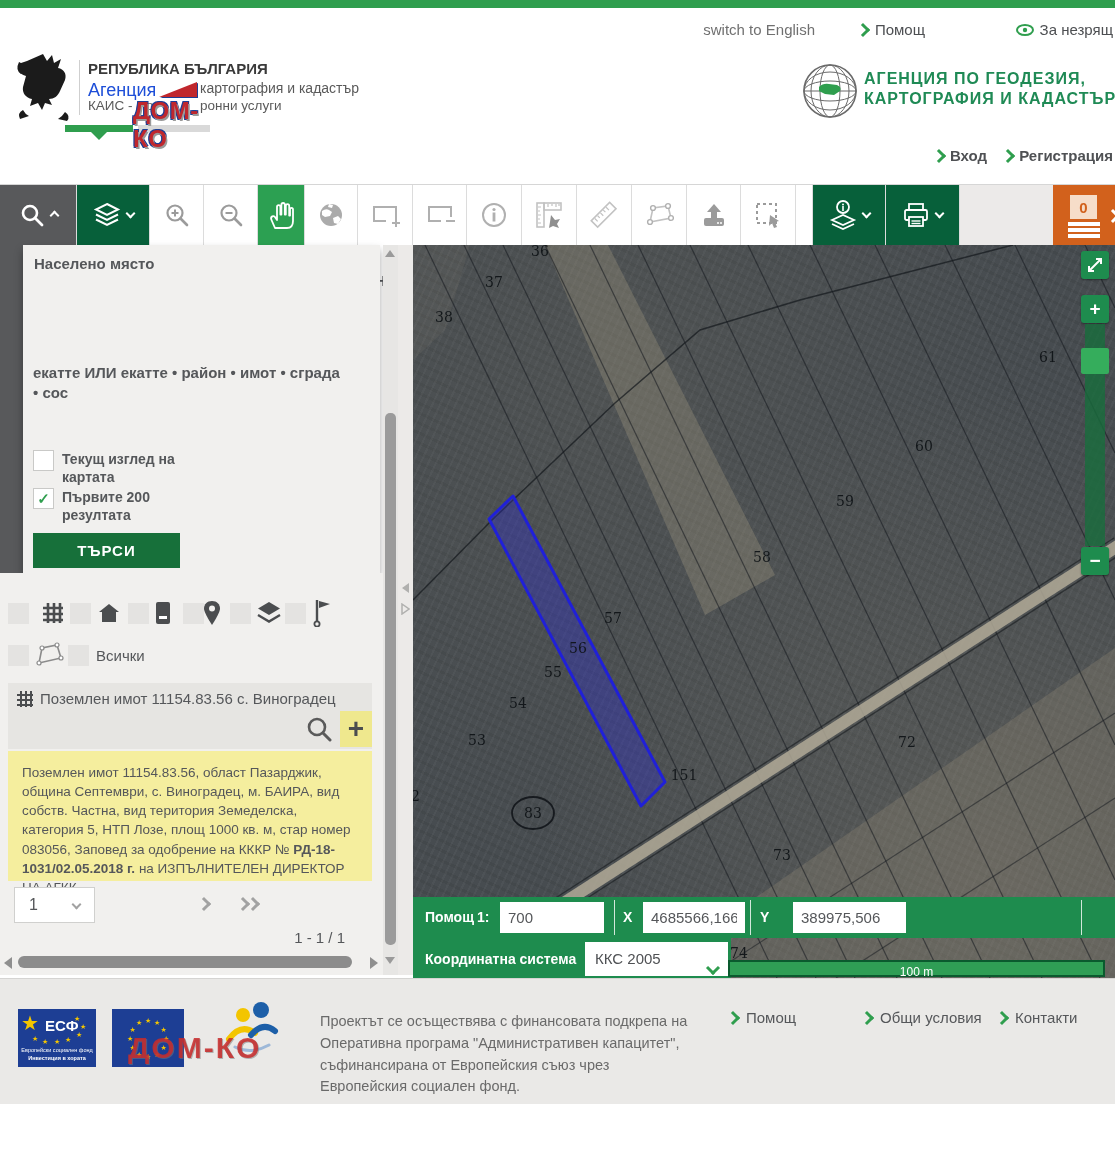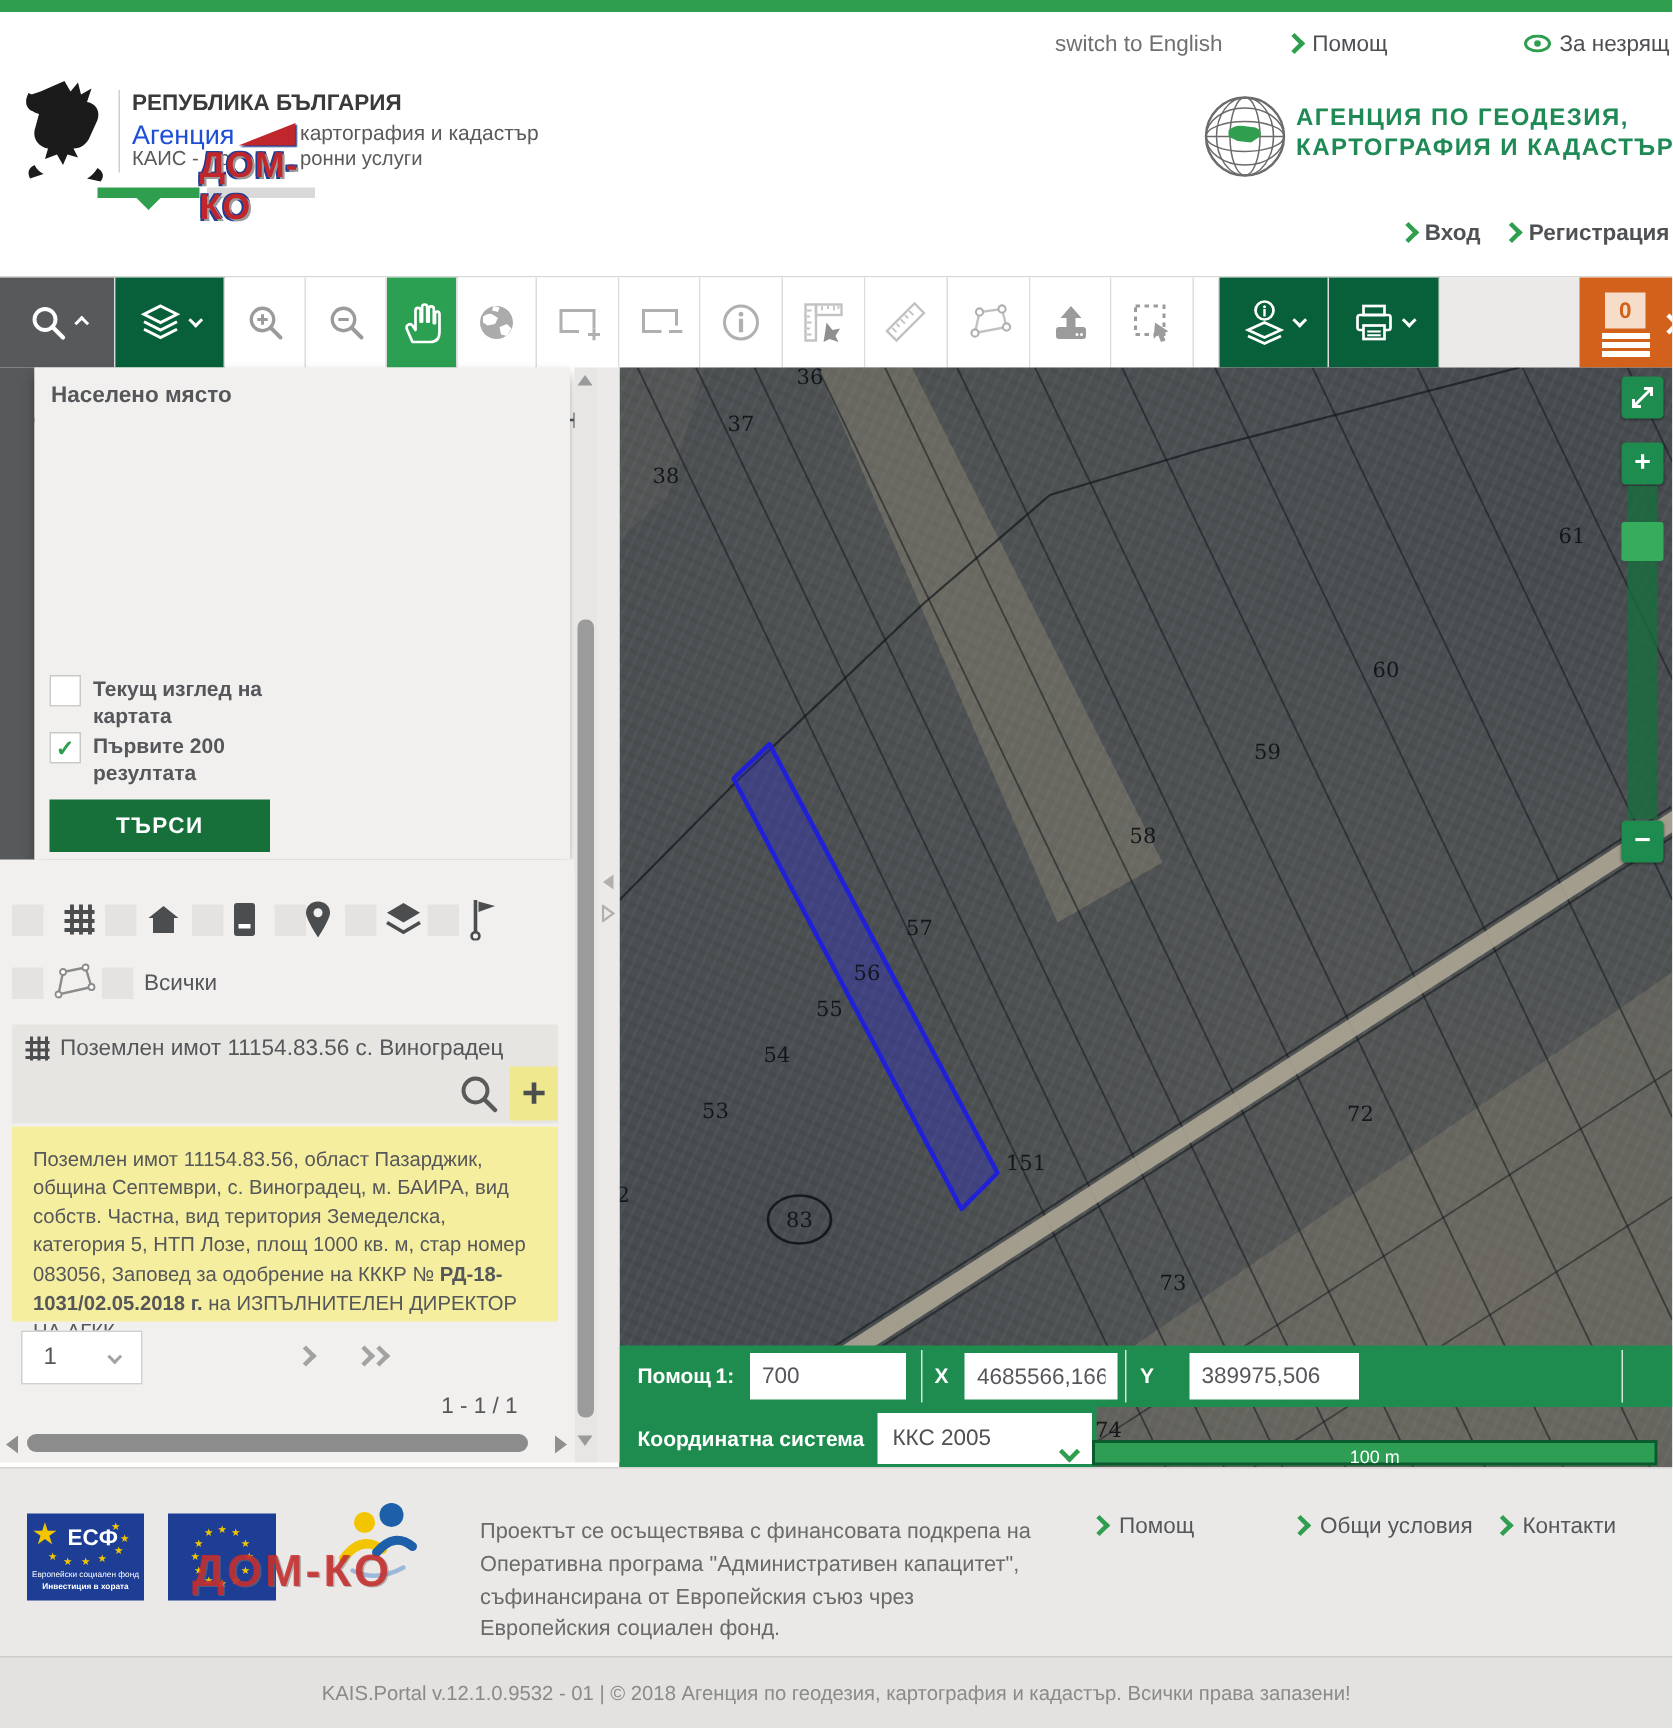--- a/index.html
+++ b/index.html
@@ -360,20 +360,21 @@
       <span class="chev down" style="position:absolute;right:10px;bottom:3px;"></span>
     </div>
   </div>
   <div class="abs" style="left:728px;top:960px;width:377px;height:17px;background:#2f9e55;border:2px solid #0a5a2e;box-sizing:border-box;text-align:center;">
     <span style="color:#fff;font-size:12px;line-height:13px;">100 m</span>
   </div>
 
   <div class="abs" style="left:0;top:245px;width:23px;height:343px;background:#58595b;"></div>
   <div class="abs" style="left:23px;top:245px;width:357px;height:328px;background:#f1f0ee;box-shadow:0 5px 8px rgba(0,0,0,0.35);">
     <div class="abs bold" style="left:11px;top:10px;font-size:15px;color:#55575a;">Населено място</div>
+    <div class="abs bold" style="left:10px;top:118px;width:310px;font-size:15px;line-height:1.35;color:#55575a;">екатте ИЛИ екатте • район • имот • сграда • сос</div>
     <div class="cb abs" style="left:10px;top:205px;"></div>
     <div class="abs bold" style="left:39px;top:205px;width:150px;font-size:14px;line-height:1.3;color:#55575a;">Текущ изглед на картата</div>
     <div class="cb checked abs" style="left:10px;top:243px;"></div>
     <div class="abs bold" style="left:39px;top:243px;width:150px;font-size:14px;line-height:1.3;color:#55575a;">Първите 200 резултата</div>
     <div class="abs" style="left:10px;top:288px;width:147px;height:35px;background:#17703a;color:#fff;font-weight:700;font-size:15px;letter-spacing:1px;display:flex;align-items:center;justify-content:center;cursor:pointer;">ТЪРСИ</div>
   </div>
 
   <div class="abs" style="left:0;top:573px;width:383px;height:402px;background:#f1f0ee;">
 
     <div class="cb flat abs" style="left:8px;top:30px;"></div>
@@ -510,17 +511,14 @@
       <span class="chev" style="margin-right:8px;"></span><span style="font-size:15px;color:#55575a;">Помощ</span>
     </div>
     <div class="abs" style="left:862px;top:30px;cursor:pointer;">
       <span class="chev" style="margin-right:8px;"></span><span style="font-size:15px;color:#55575a;">Общи условия</span>
     </div>
     <div class="abs" style="left:997px;top:30px;cursor:pointer;">
       <span class="chev" style="margin-right:8px;"></span><span style="font-size:15px;color:#55575a;margin-top:32px;">Контакти</span>
     </div>
   </div>
 
-  <div class="abs" style="left:0;top:1104px;width:1115px;height:48px;background:#e3e2e0;border-top:1px solid #cfcecc;box-sizing:border-box;display:flex;align-items:center;justify-content:center;">
-    <span style="font-size:13.5px;color:#8a8a88;">KAIS.Portal v.12.1.0.9532 - 01  |  © 2018 Агенция по геодезия, картография и кадастър. Всички права запазени!</span>
-  </div>
 
 </div>
 
 </body></html>

